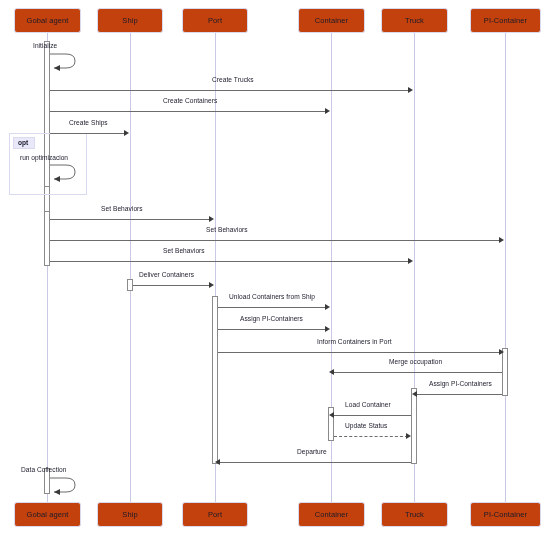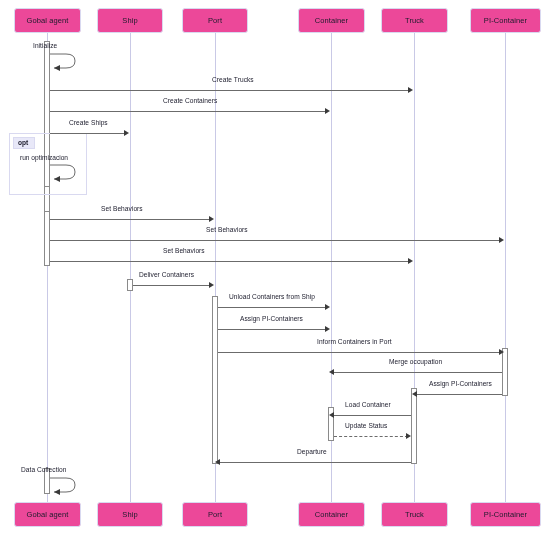--- a/index.html
+++ b/index.html
@@ -13,21 +13,21 @@
   #diagram-root {
     position: relative;
     width: 550px;
     height: 536px;
     background: #ffffff;
     overflow: hidden;
   }
   .participant-box {
     position: absolute;
     box-sizing: border-box;
-    background: #ec4899;
+    background: #c2410c;
     border: 1px solid #d9d9f0;
     border-radius: 3px;
     display: flex;
     align-items: center;
     justify-content: center;
   }
   .participant-label {
     font-size: 7.5px;
     color: #1b1b2b;
     letter-spacing: 0.1px;

